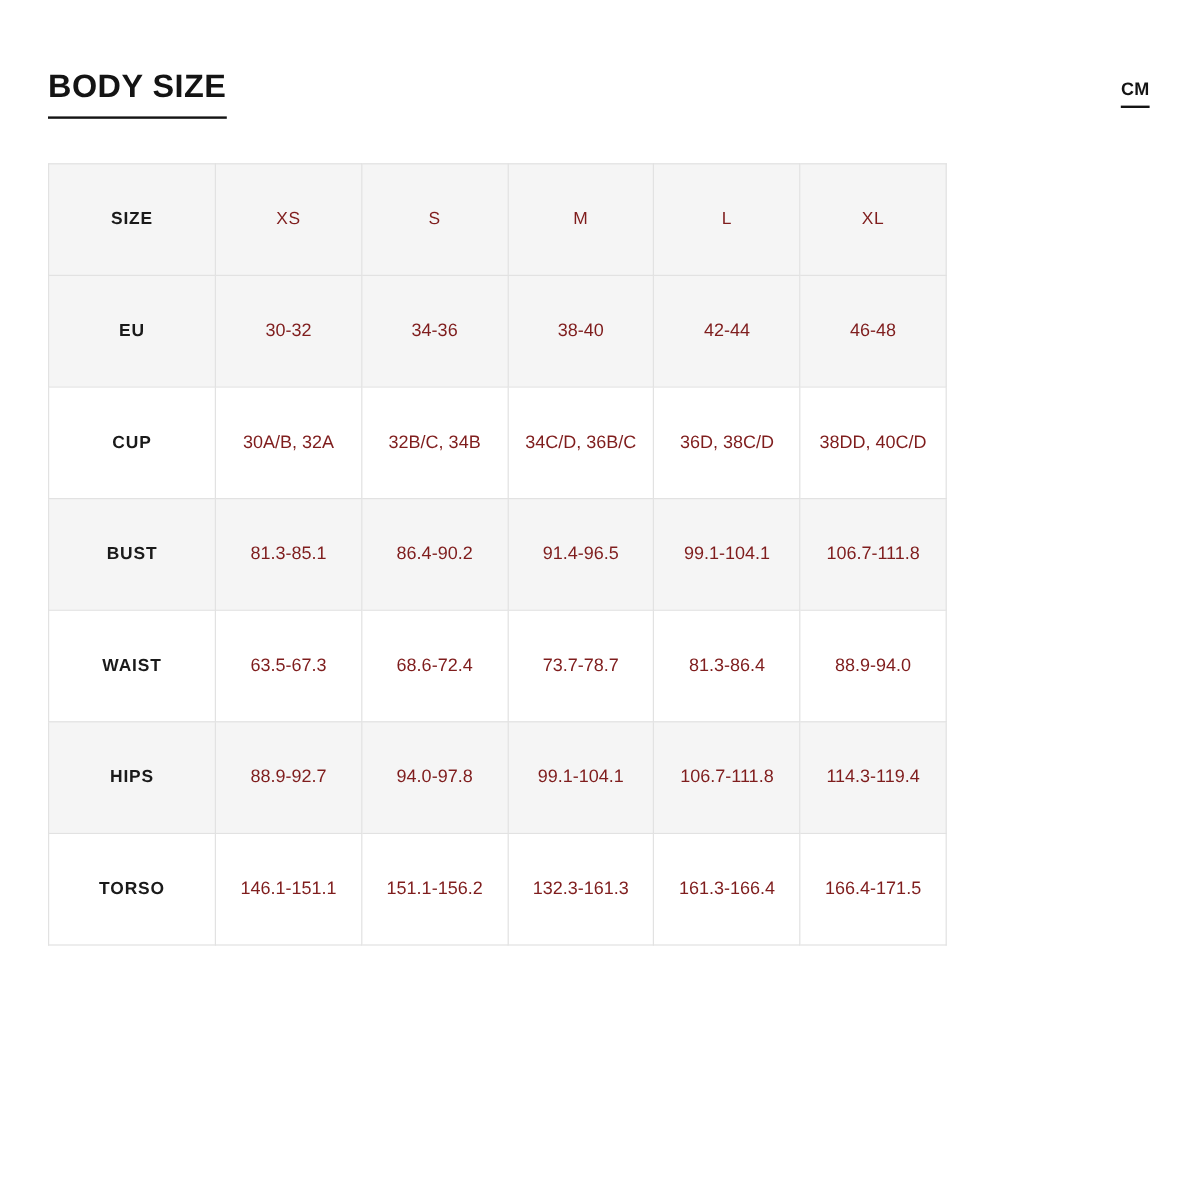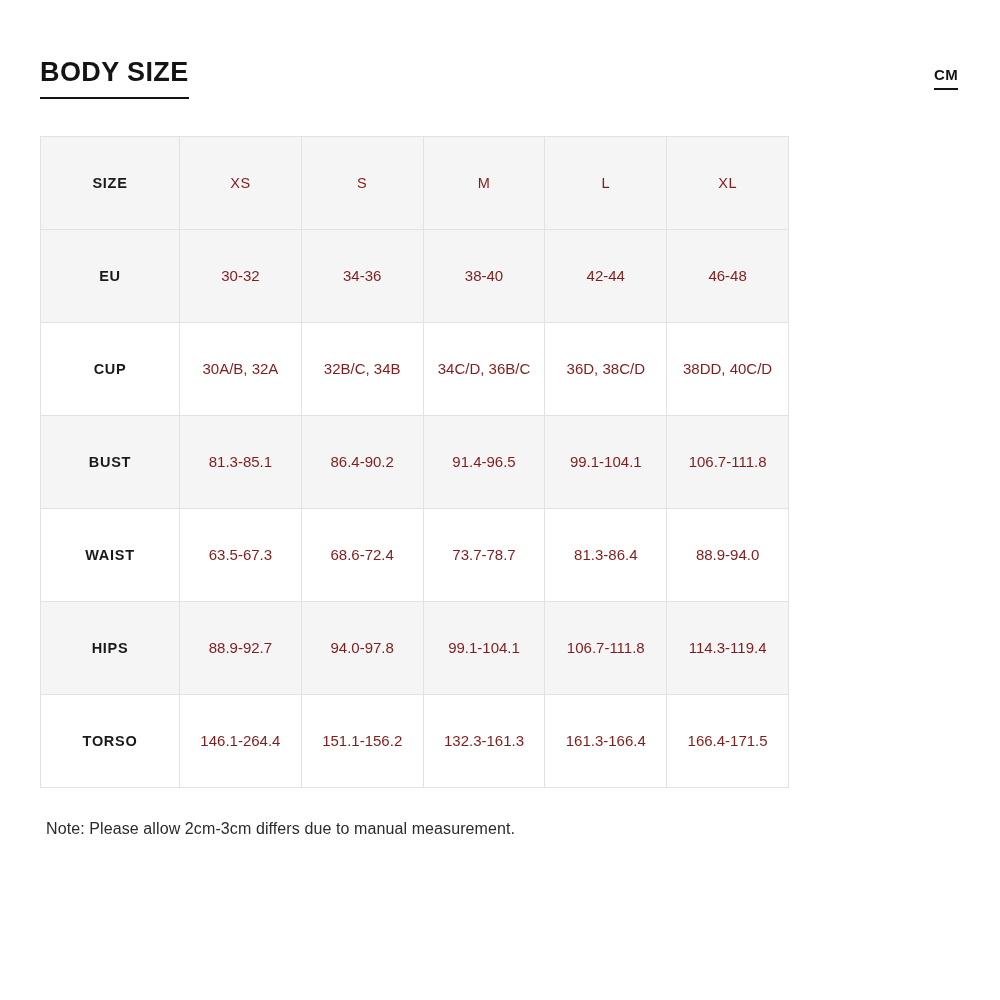--- a/index.html
+++ b/index.html
@@ -150,25 +150,24 @@
         <tr class="alt">
           <td>HIPS</td>
           <td>88.9-92.7</td>
           <td>94.0-97.8</td>
           <td>99.1-104.1</td>
           <td>106.7-111.8</td>
           <td>114.3-119.4</td>
         </tr>
         <tr class="plain">
           <td>TORSO</td>
-          <td>146.1-264.4</td>
+          <td>146.1-151.1</td>
           <td>151.1-156.2</td>
           <td>132.3-161.3</td>
           <td>161.3-166.4</td>
           <td>166.4-171.5</td>
         </tr>
       </tbody>
     </table>
   </div>
 
-  <div class="note">Note: Please allow 2cm-3cm differs due to manual measurement.</div>
 
 </div>
 
 </body></html>

